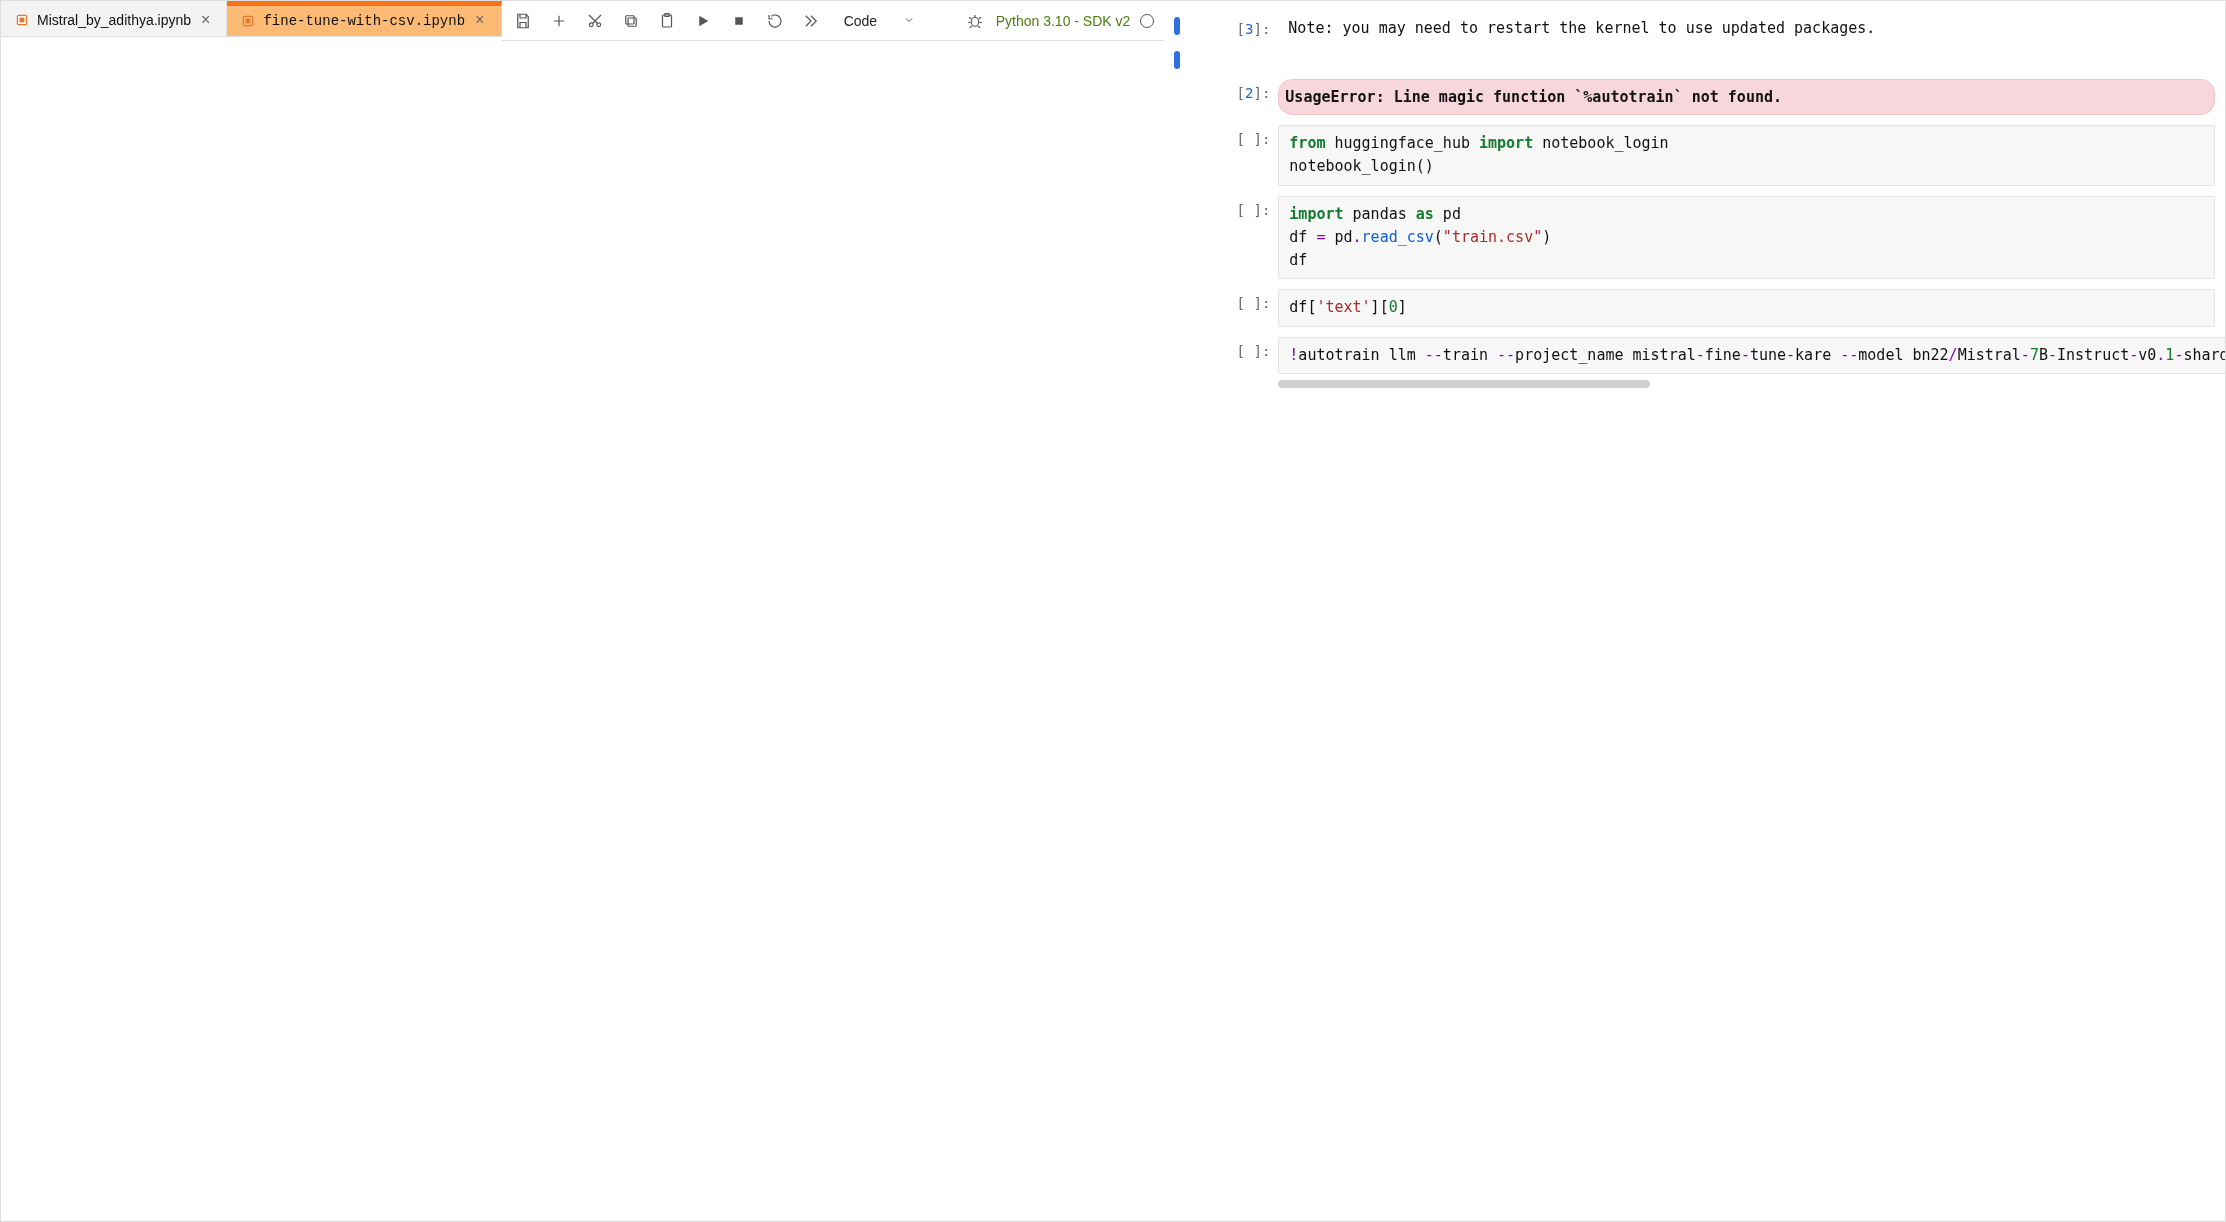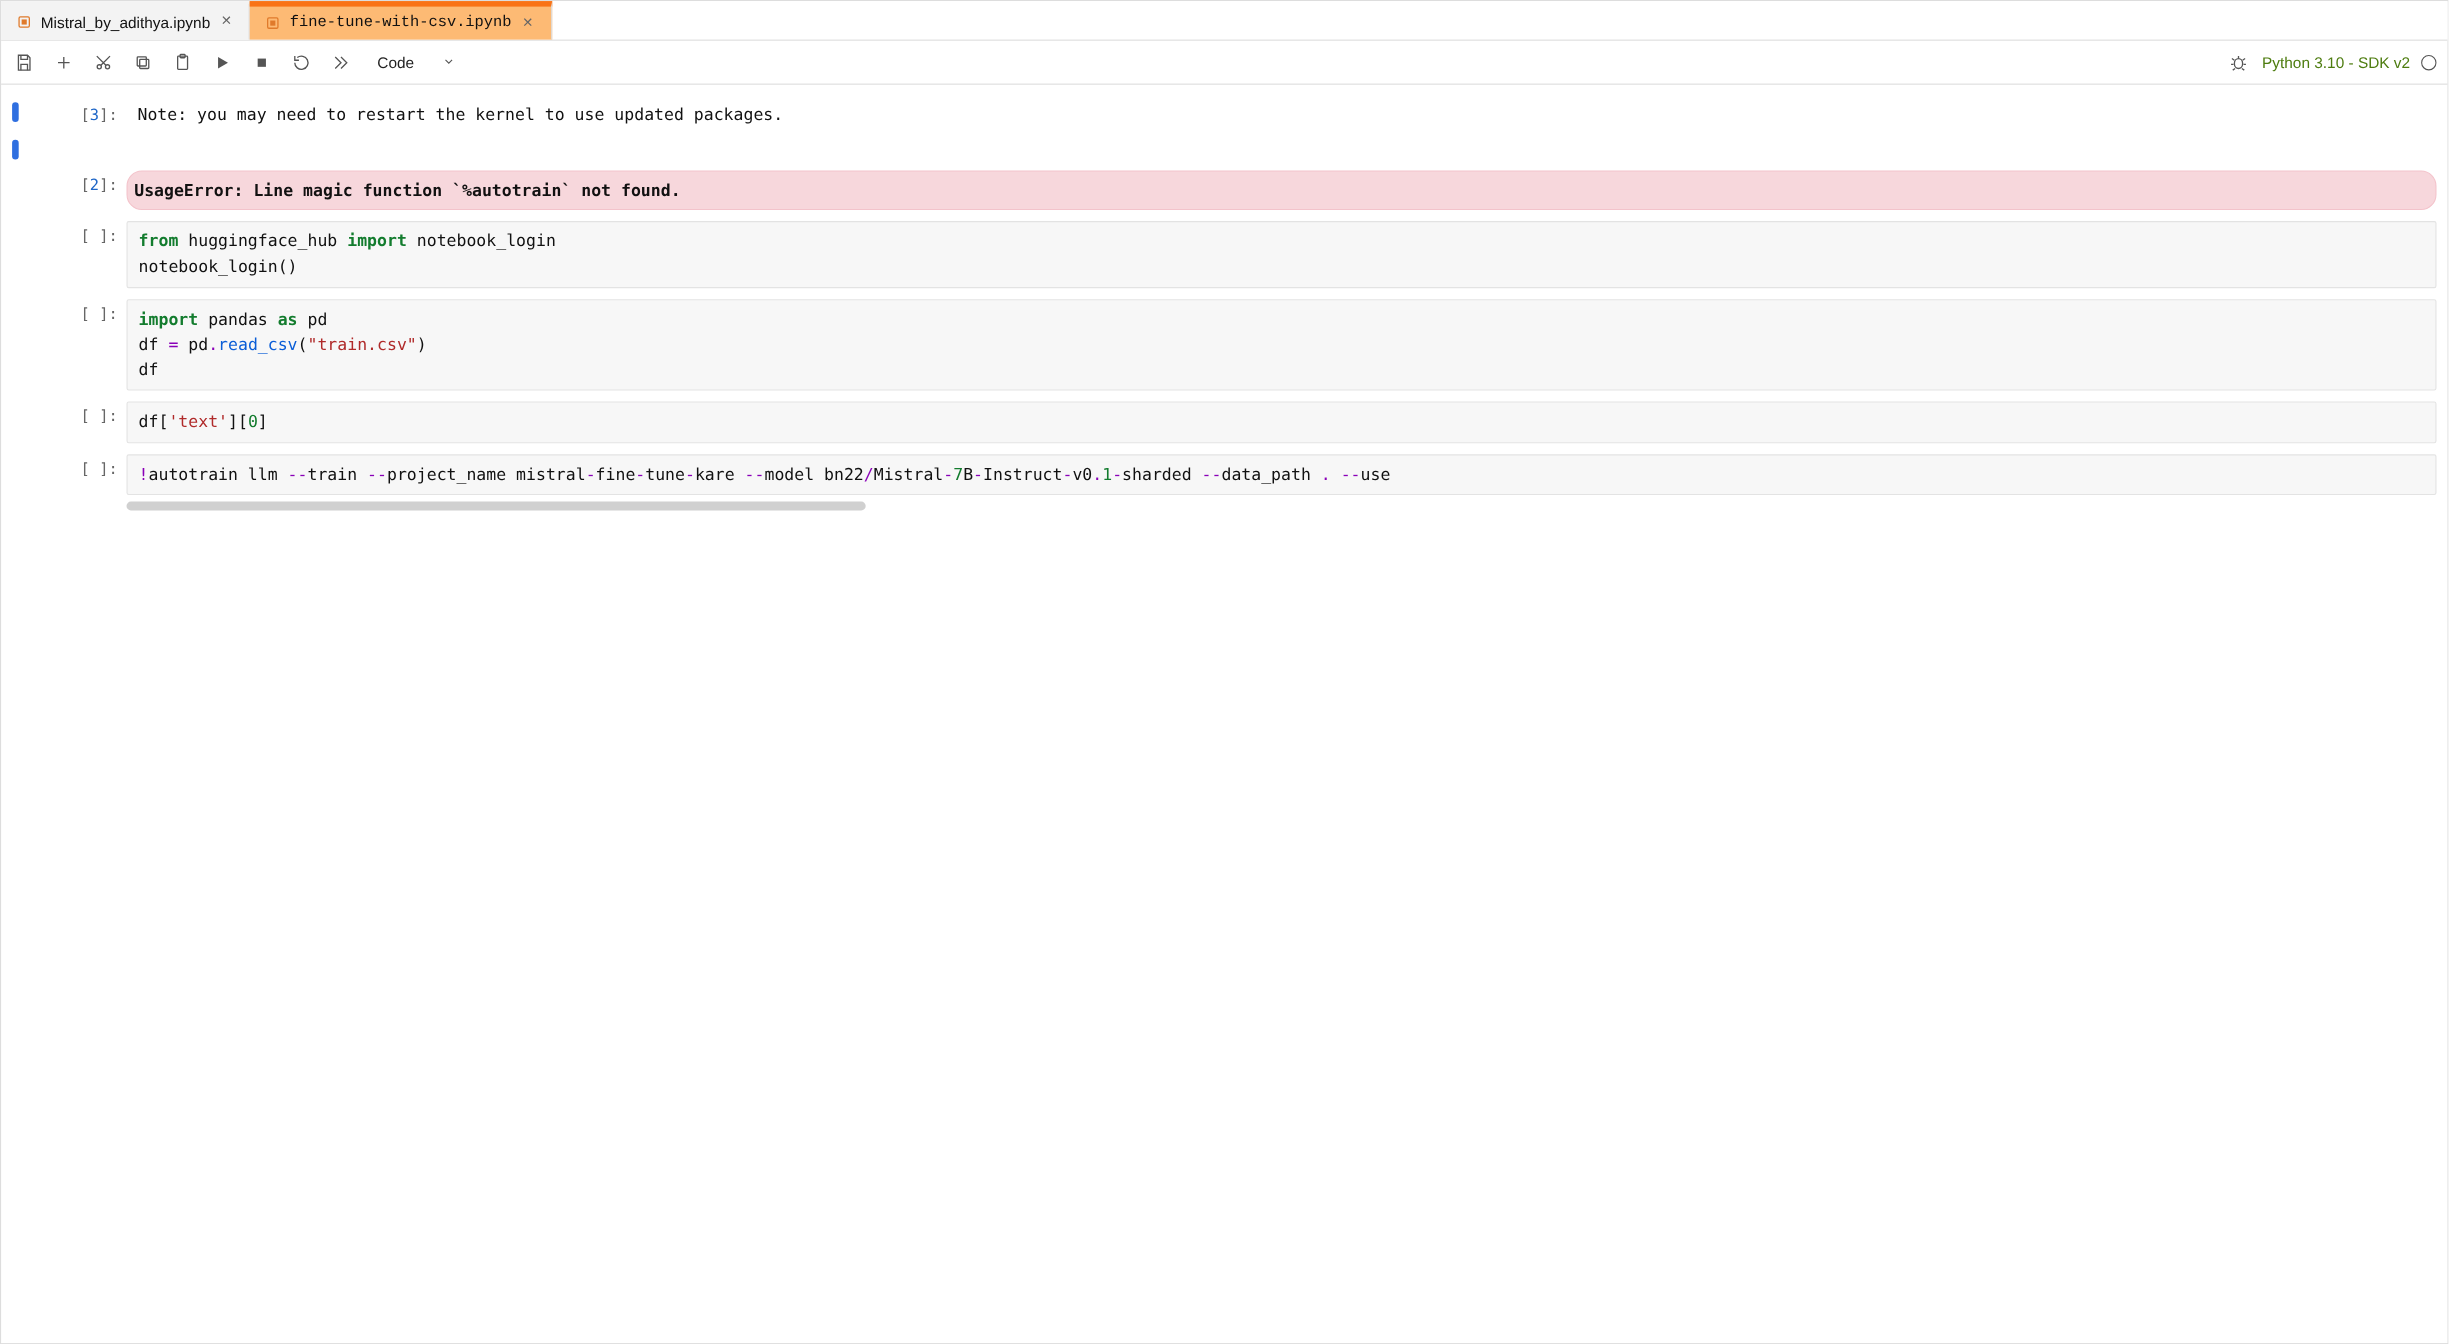--- a/index.html
+++ b/index.html
@@ -1,17 +1,17 @@
 <!DOCTYPE html>
 <html><head>
 <meta charset="utf-8">
 <style>
   * { box-sizing: border-box; margin: 0; padding: 0; }
   html, body { width: 100%; height: 100%; font-family: -apple-system, BlinkMacSystemFont, "Segoe UI", Helvetica, Arial, sans-serif; font-size: 14px; color: #111; background: #fff; }
-  .app { display: flex; flex-direction: column; width: 100%; height: 100%; border: 1px solid #ddd; }
+  .app { display: flex; flex-direction: row; width: 100%; height: 100%; border: 1px solid #ddd; }
   
   .tabbar { display: flex; align-items: stretch; height: 36px; border-bottom: 1px solid #ddd; background: #fff; }
   .tab { display: flex; align-items: center; gap: 8px; padding: 0 14px; border-right: 1px solid #ddd; background: #f3f3f3; cursor: pointer; user-select: none; }
   .tab.active { background: #fdba74; border-top: 5px solid #f97316; padding-top: 0; font-family: Liberation Mono, monospace; }
   .tab:not(.active) { border-top: 3px solid transparent; }
   .tab .nb-icon { width: 14px; height: 14px; display: inline-flex; align-items: center; justify-content: center; }
   .tab .close { color: #666; font-size: 16px; line-height: 1; padding: 0 2px; }
   .tab .label { white-space: nowrap; }
   
   .toolbar { display: flex; align-items: center; height: 40px; padding: 0 10px; gap: 14px; border-bottom: 1px solid #ddd; }

